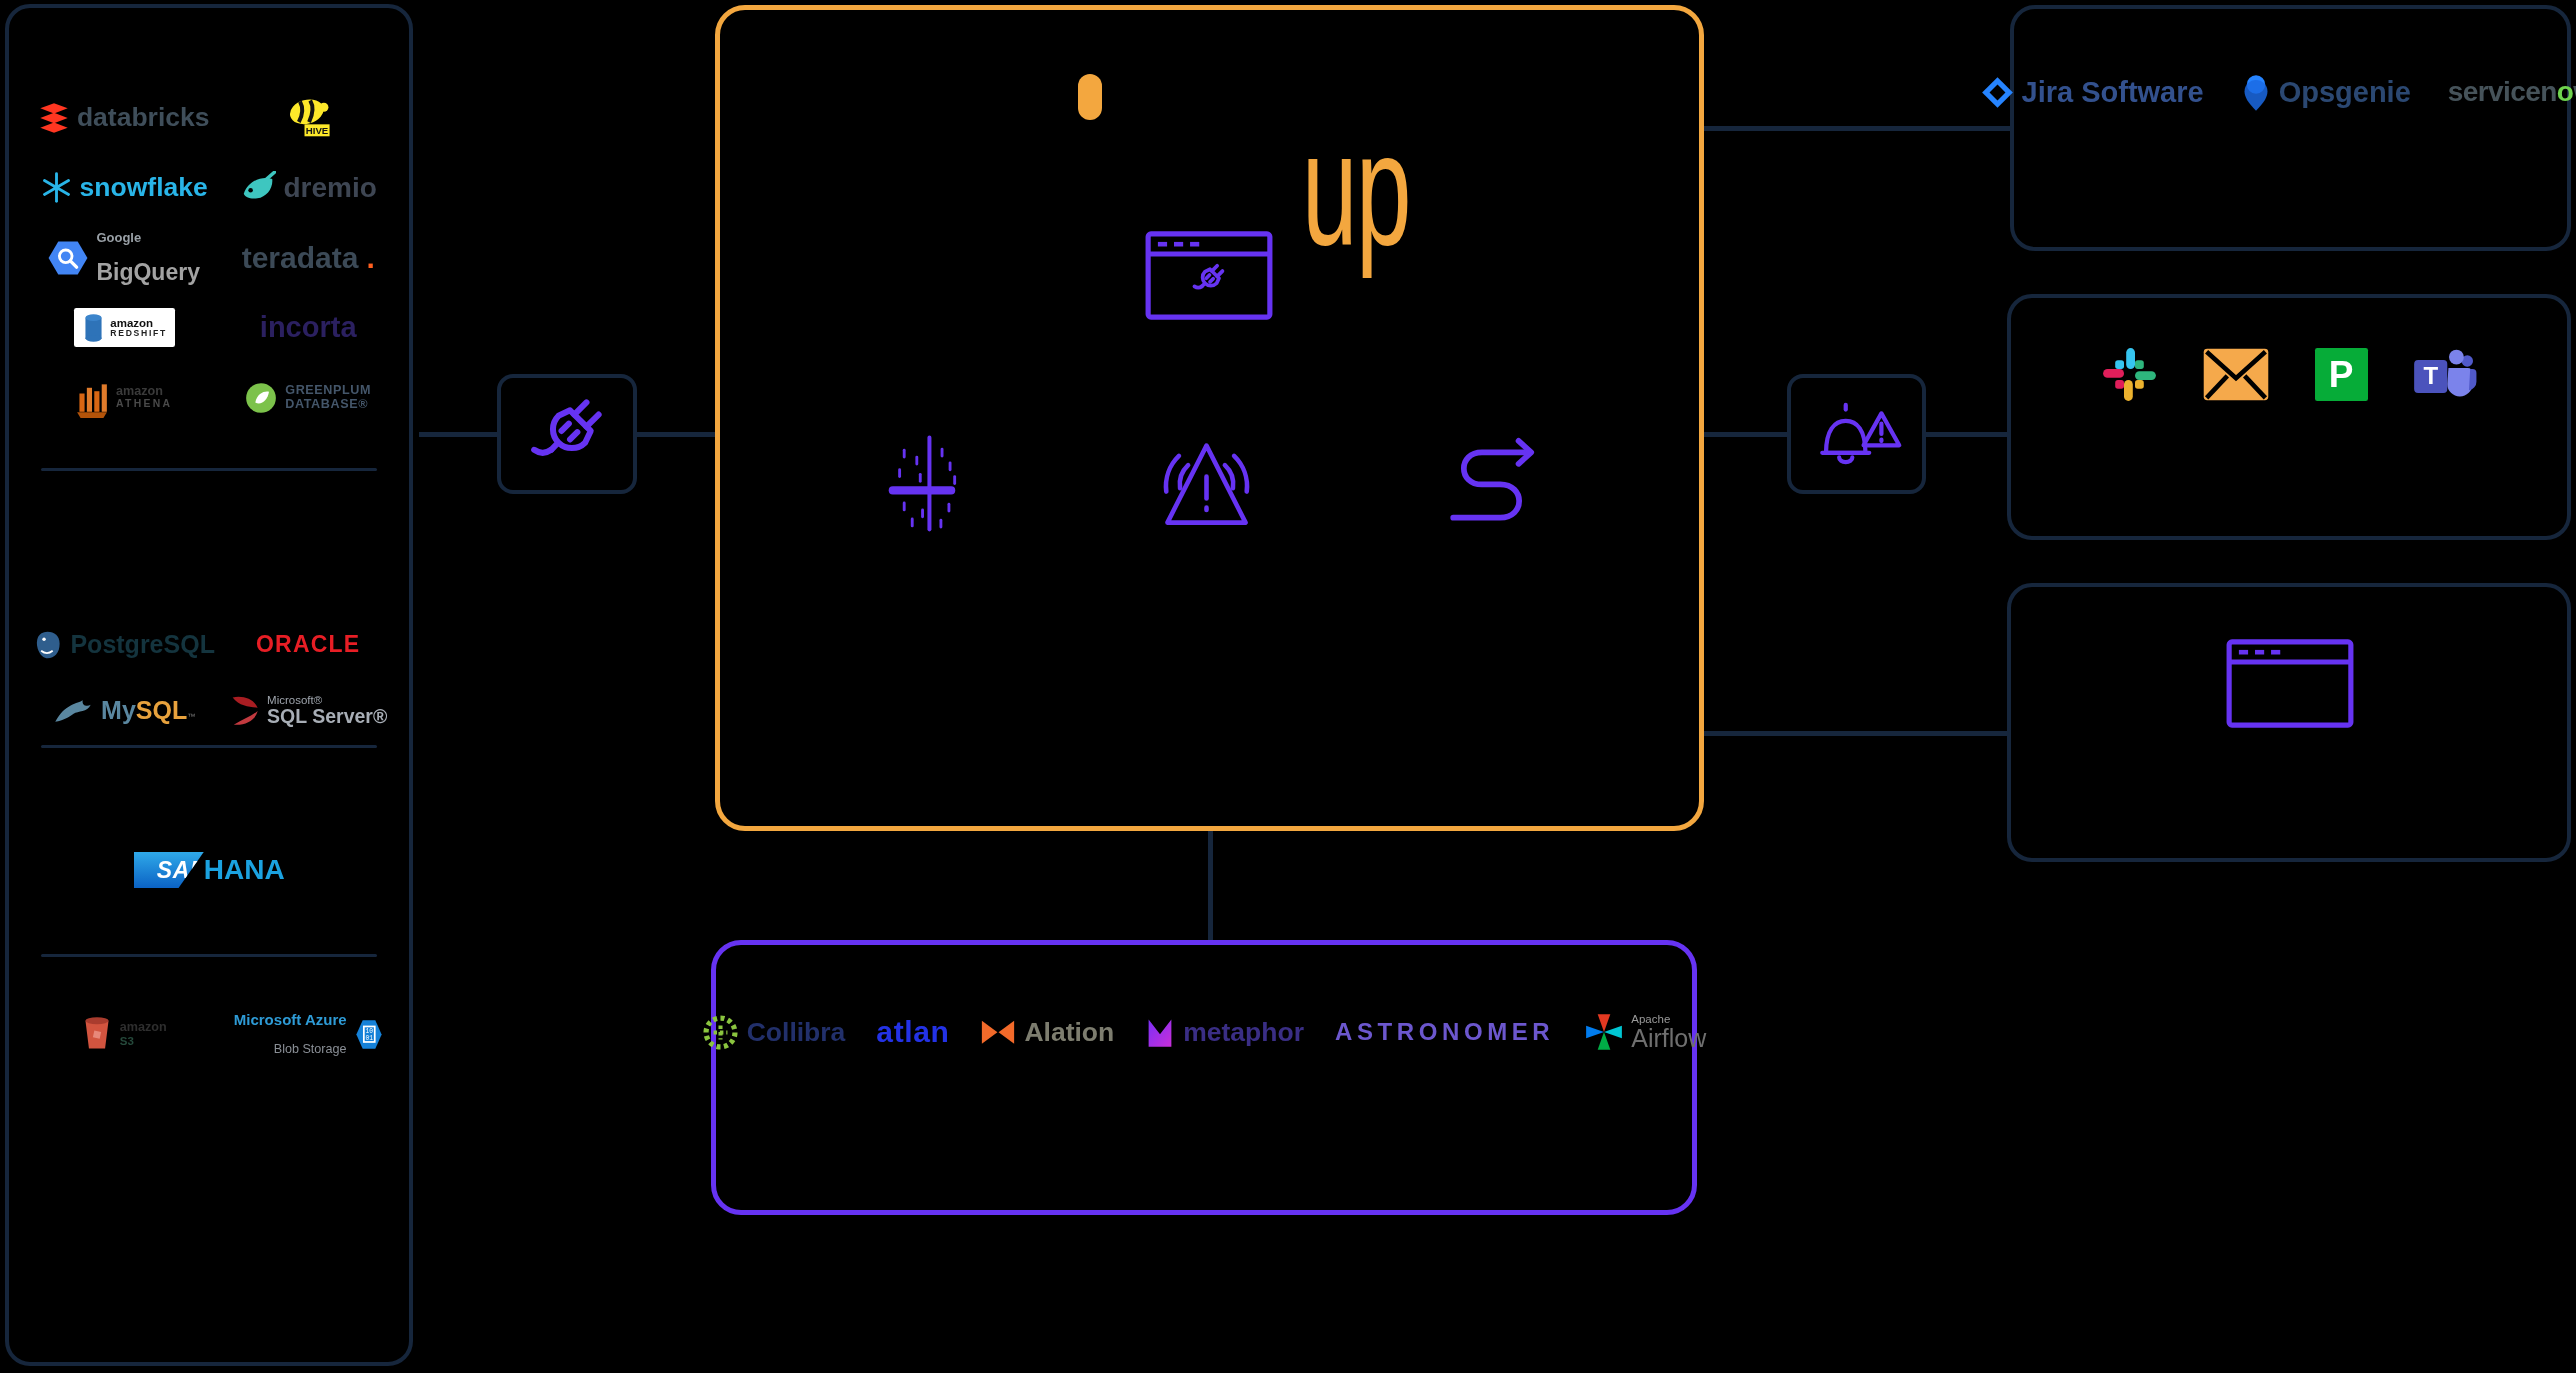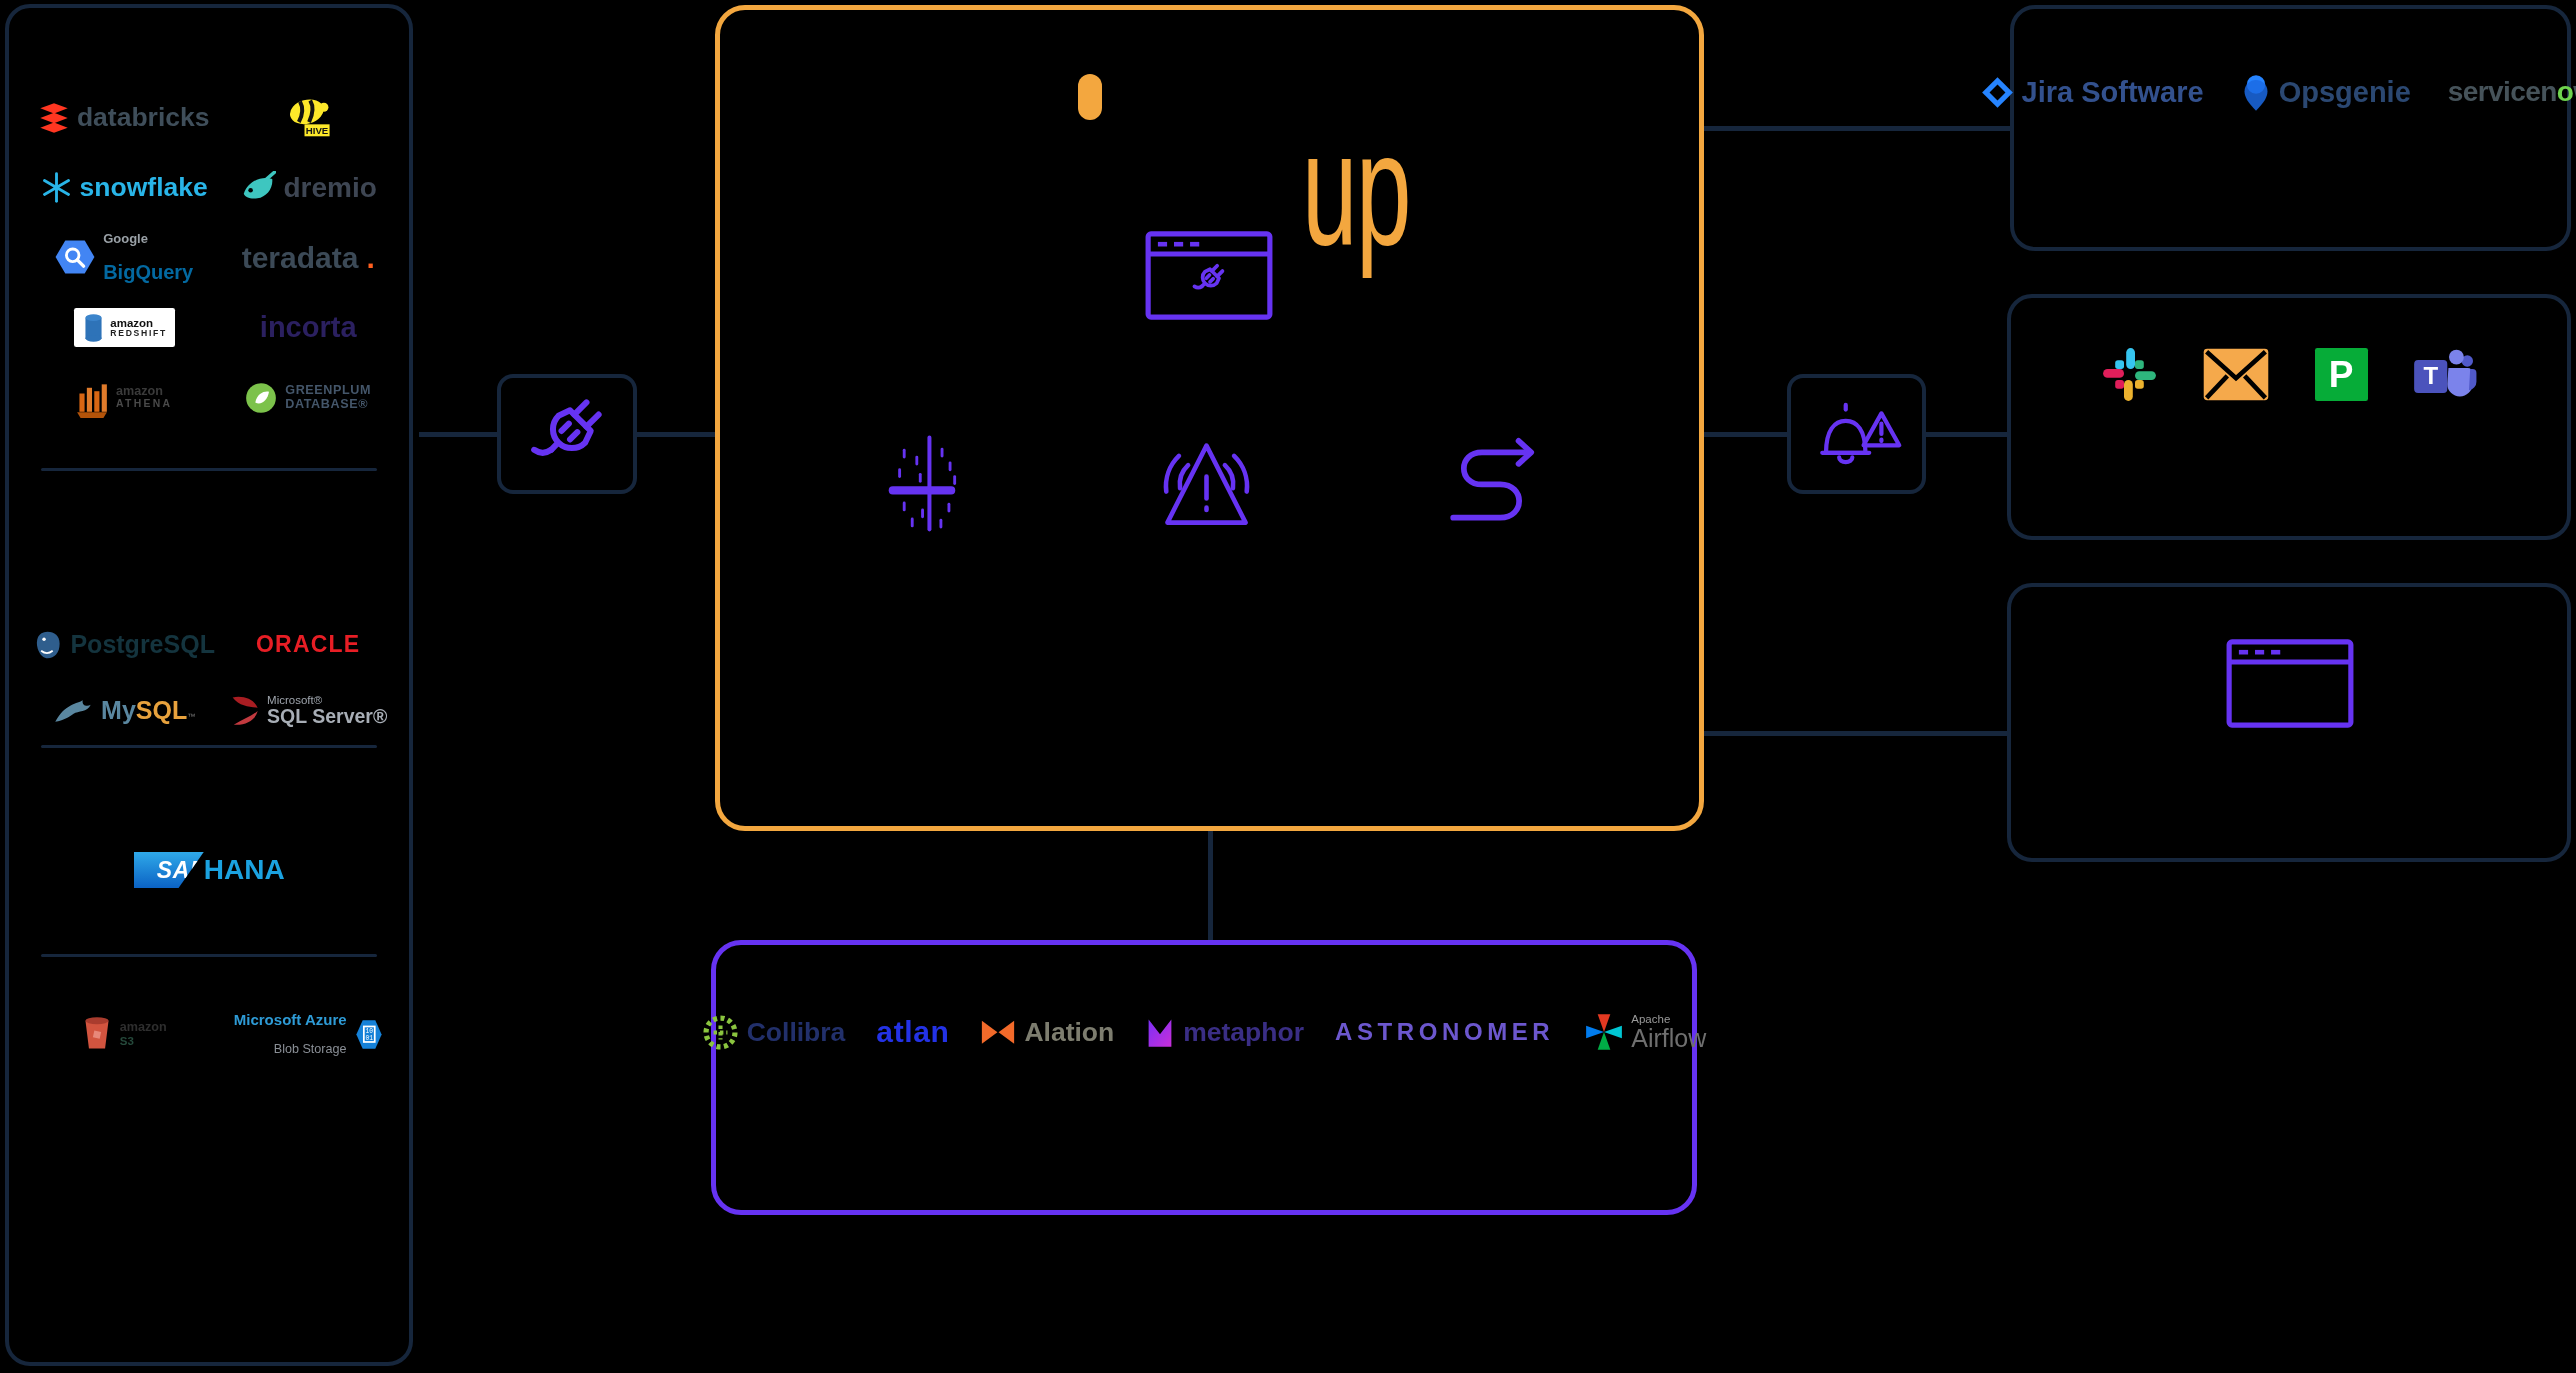--- a/index.html
+++ b/index.html
@@ -49,21 +49,21 @@
   .g4{top:989px;grid-auto-rows:75px;}
 
   
   .logo{display:flex;align-items:center;gap:8px;white-space:nowrap;}
   .logo .col{display:flex;flex-direction:column;line-height:1.05;}
 
   .t-databricks{font-size:26.5px;font-weight:700;color:#3f4e5a;}
   .t-snowflake{font-size:26.5px;font-weight:600;color:#29B5E8;}
   .t-dremio{font-size:28px;font-weight:800;color:#3E4653;}
   .t-google{font-size:13px;font-weight:600;color:#99A0A6;}
-  .t-bigquery{font-size:20px;font-weight:600;color:#0369a1;margin-top:16px;}
+  .t-bigquery{font-size:23px;font-weight:600;color:#a3a3a3;margin-top:16px;}
   .t-teradata{font-size:30px;font-weight:700;color:#3C4A57;}
   .t-teradot{font-size:30px;font-weight:700;color:#FF5F1F;}
   .t-incorta{font-size:29px;font-weight:800;color:#2B2060;}
   .t-rs1{font-size:11.5px;font-weight:800;color:#111;}
   .t-rs2{font-size:8.6px;font-weight:600;color:#222;letter-spacing:1.7px;}
   .t-ath1{font-size:12.6px;font-weight:800;color:#3A3A3A;}
   .t-ath2{font-size:10.4px;font-weight:600;color:#4A4A4A;letter-spacing:2.3px;}
   .t-gp{font-size:12.6px;font-weight:800;color:#44566A;letter-spacing:0.6px;}
   .t-pg{font-size:25px;font-weight:700;color:#14343E;}
   .t-oracle{font-size:23px;font-weight:800;color:#E81E25;letter-spacing:1.2px;}

